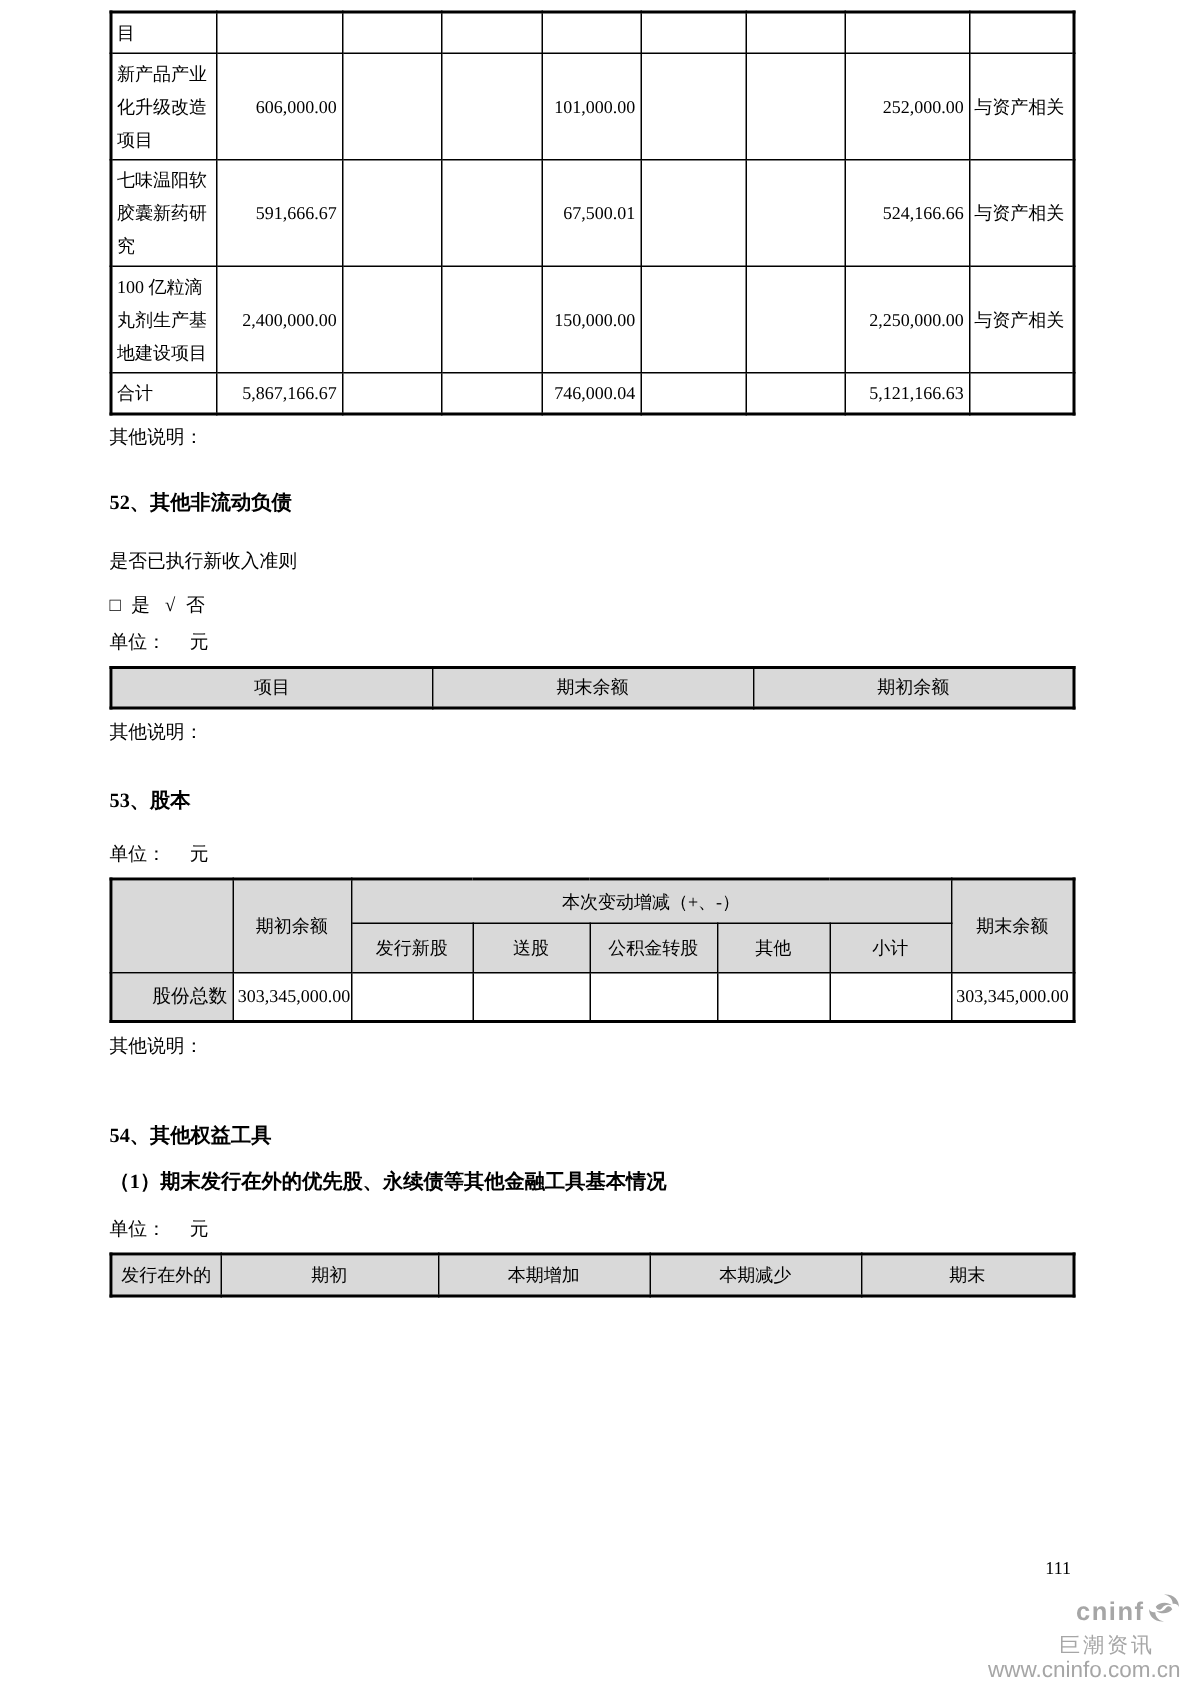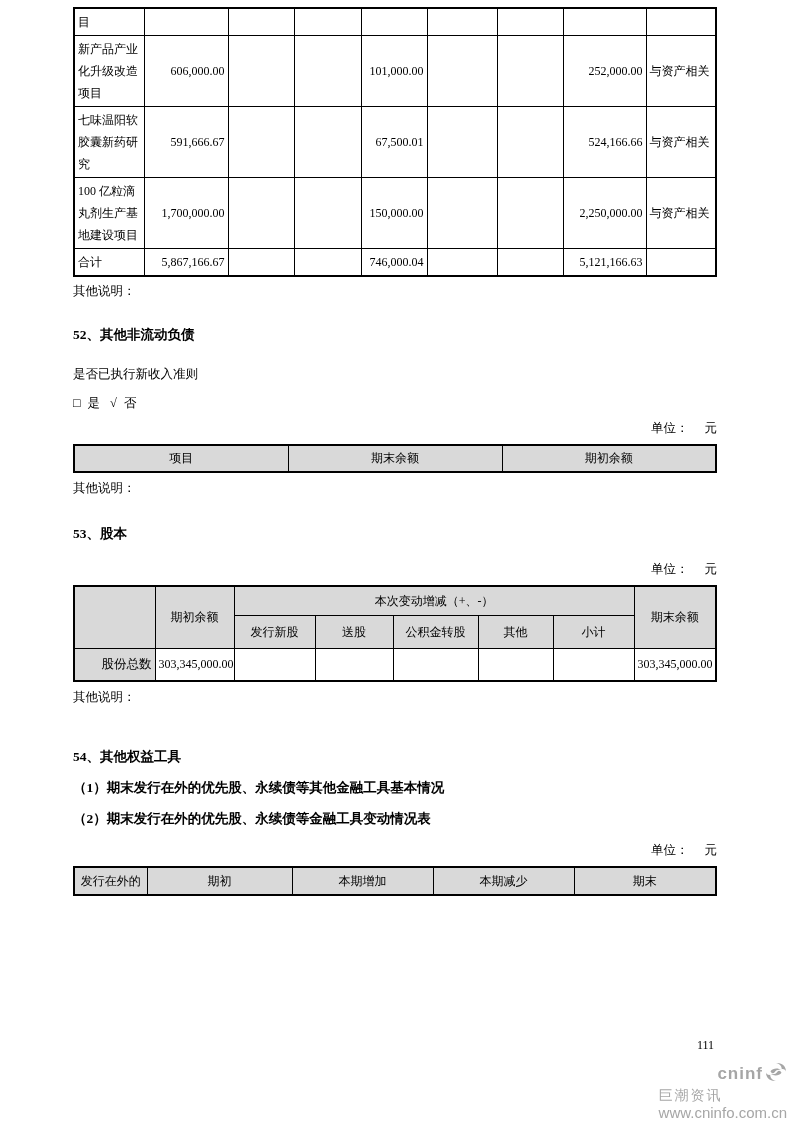--- a/index.html
+++ b/index.html
@@ -25,26 +25,26 @@
   .t53 .rowlbl{background:#d9d9d9;text-align:right;font-size:12.5px;}
   .t54 td{height:22px;}
   .note{font-size:12.5px;margin-top:7px;}
   .sec-heading{font-size:13.5px;font-weight:bold;margin-top:26px;}
   .sec-heading.mt-lg{margin-top:42px;}
   .sub-heading{font-size:13.5px;font-weight:bold;margin-top:13px;}
   .body-line{font-size:12.5px;margin-top:22px;}
   .answer-line{font-size:12.5px;margin-top:12px;}
   .answer-line .chk{margin-right:7px;}
   .answer-line .word{margin-right:10px;}
-  .unit-line{text-align:right;font-size:12.5px;margin-top:8px;}
+  .unit-line{text-align:left;font-size:12.5px;margin-top:8px;}
   .unit-line.mt-md{margin-top:18px;}
   .unit-line.mt-sm{margin-top:14px;}
   .unit-value{display:inline-block;margin-left:16px;}
   .page-num{position:absolute;top:1038px;right:79px;font-size:12px;}
-  .logo{position:absolute;top:1062px;right:6px;color:#a6a6a6;text-align:left;line-height:1.15;
+  .logo{position:absolute;top:1062px;right:6px;color:#a6a6a6;text-align:right;line-height:1.15;
         font-family:"Liberation Sans","DejaVu Sans",sans-serif;}
   .logo-row{display:flex;align-items:center;justify-content:flex-end;}
   .logo-brand{font-size:17px;font-weight:bold;letter-spacing:1px;}
   .logo-icon{margin-left:2px;display:inline-block;}
   .logo-cn{font-size:14px;letter-spacing:2px;margin-right:17px;margin-top:1px;}
   .logo-url{font-size:15px;margin-top:1px;}
 </style>
 </head>
 <body>
 
@@ -94,21 +94,21 @@
         <td class="num"></td>
         <td class="num"></td>
         <td class="num">67,500.01</td>
         <td class="num"></td>
         <td class="num"></td>
         <td class="num">524,166.66</td>
         <td class="txt">与资产相关</td>
       </tr>
       <tr class="r-tall">
         <td class="lbl">100 亿粒滴丸剂生产基地建设项目</td>
-        <td class="num">1,700,000.00</td>
+        <td class="num">2,400,000.00</td>
         <td class="num"></td>
         <td class="num"></td>
         <td class="num">150,000.00</td>
         <td class="num"></td>
         <td class="num"></td>
         <td class="num">2,250,000.00</td>
         <td class="txt">与资产相关</td>
       </tr>
       <tr class="r-total">
         <td class="lbl">合计</td>
@@ -182,21 +182,20 @@
         <td class="num"></td>
         <td class="num"></td>
         <td class="num">303,345,000.00</td>
       </tr>
     </tbody>
       </table>
     <div class="note">其他说明：</div>
 
     <div class="sec-heading mt-lg">54、其他权益工具</div>
     <div class="sub-heading">（1）期末发行在外的优先股、永续债等其他金融工具基本情况</div>
-    <div class="sub-heading">（2）期末发行在外的优先股、永续债等金融工具变动情况表</div>
     <div class="unit-line mt-sm">
       <span>单位：</span><span class="unit-value">元</span>
     </div>
     <table class="tbl t54">
       <colgroup>
           <col style="width:73px">
           <col style="width:145px">
           <col style="width:141px">
           <col style="width:141px">
           <col>

